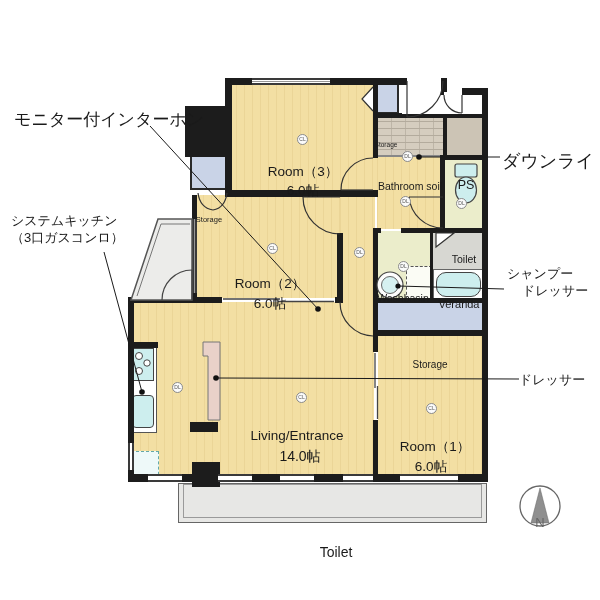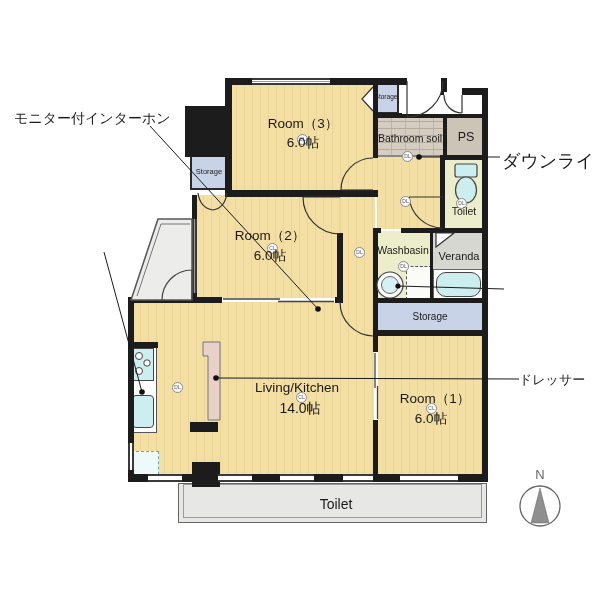--- a/index.html
+++ b/index.html
@@ -17,21 +17,21 @@
   .ps{background:#ccc4b5;}
   .w{position:absolute;background:#1c1c1c;}
   .winH{position:absolute;background:linear-gradient(180deg,#fff 0 40%,#979797 40% 60%,#fff 60%);
         border-top:2px solid #3a3a3a;border-bottom:2px solid #3a3a3a;box-sizing:border-box;}
   .winV{position:absolute;background:linear-gradient(90deg,#fff 0 40%,#979797 40% 60%,#fff 60%);
         border-left:2px solid #3a3a3a;border-right:2px solid #3a3a3a;box-sizing:border-box;}
   .fix{position:absolute;box-sizing:border-box;}
   .lt{position:absolute;width:11px;height:11px;border-radius:50%;background:#fbfbfb;
       border:1px solid #8a8a8a;box-sizing:border-box;font-size:5px;line-height:9px;
       text-align:center;color:#555;}
-  .lb{position:absolute;transform:translate(-50%,-50%);white-space:nowrap;line-height:1.05;text-align:right;}
+  .lb{position:absolute;transform:translate(-50%,-50%);white-space:nowrap;line-height:1.05;text-align:right;margin-top:48px;}
   .ann{position:absolute;white-space:nowrap;line-height:1.3;}
   .ov{position:absolute;left:0;top:0;}
   .veranda-outer{position:absolute;left:178px;top:483px;width:309px;height:40px;
       background:#e7e7e5;border:1.5px solid #666;box-sizing:border-box;}
   .veranda-inner{position:absolute;left:4px;top:0;right:4px;bottom:4px;border:1px solid #9a9a9a;}
 </style>
 </head>
 <body>
 
 <div id="plan">
@@ -202,32 +202,40 @@
   <span class="lt" style="left:402px;top:151px">DL</span>
   <span class="lt" style="left:400px;top:196px">DL</span>
   <span class="lt" style="left:354px;top:247px">DL</span>
   <span class="lt" style="left:398px;top:261px">DL</span>
   <span class="lt" style="left:456px;top:198px">DL</span>
 
   <div class="lb" style="left:303px;top:124px;font-size:13.5px">Room（3）</div>
   <div class="lb" style="left:303px;top:143px;font-size:13.5px">6.0帖</div>
   <div class="lb" style="left:270px;top:236px;font-size:13.5px">Room（2）</div>
   <div class="lb" style="left:270px;top:256px;font-size:13.5px">6.0帖</div>
-  <div class="lb" style="left:297px;top:388px;font-size:13.5px">Living/Kitchen</div>
+  <div class="lb" style="left:297px;top:388px;font-size:13.5px">Living/Entrance</div>
   <div class="lb" style="left:300px;top:408px;font-size:14px">14.0帖</div>
   <div class="lb" style="left:435px;top:399px;font-size:13.5px">Room（1）</div>
   <div class="lb" style="left:431px;top:419px;font-size:13.5px">6.0帖</div>
   <div class="lb" style="left:410px;top:139px;font-size:10.5px">Bathroom soil</div>
   <div class="lb" style="left:466px;top:138px;font-size:12.5px">PS</div>
   <div class="lb" style="left:464px;top:212px;font-size:10.5px">Toilet</div>
   <div class="lb" style="left:403px;top:251px;font-size:10.5px">Washbasin</div>
   <div class="lb" style="left:459px;top:257px;font-size:11px">Veranda</div>
   <div class="lb" style="left:430px;top:317px;font-size:10px">Storage</div>
   <div class="lb" style="left:209px;top:172px;font-size:7.5px">Storage</div>
   <div class="lb" style="left:386px;top:97px;font-size:6.5px">Storage</div>
   <div class="lb" style="left:336px;top:504px;font-size:14px">Toilet</div>
   <div class="lb" style="left:540px;top:475px;font-size:13px;color:#666">N</div>
 
-  <div class="ann" style="left:14px;top:109px;font-size:14px">モニター付インターホン</div>
+  <div class="ann" style="left:14px;top:109px;font-size:17px">モニター付インターホン</div>
+  <div class="ann" style="left:11px;top:213px;font-size:13px">
+    <div>システムキッチン</div>
+    <div>（3口ガスコンロ）</div>
+  </div>
   <div class="ann" style="left:502px;top:150px;font-size:18px">ダウンライト</div>
+  <div class="ann" style="left:507px;top:266px;font-size:13px">
+    <div>シャンプー</div>
+    <div style="padding-left:15px">ドレッサー</div>
+  </div>
   <div class="ann" style="left:519px;top:372px;font-size:13px">ドレッサー</div>
 
 </div>
 
 </body></html>

